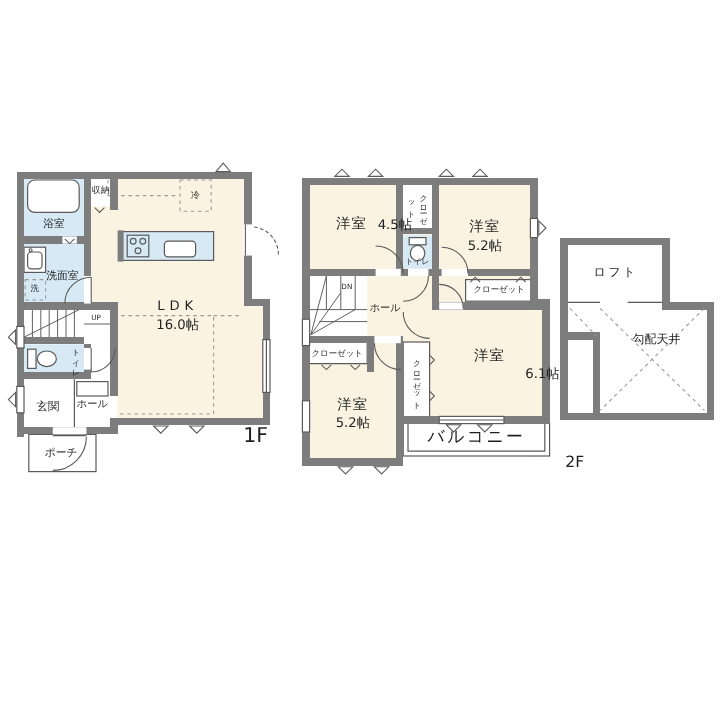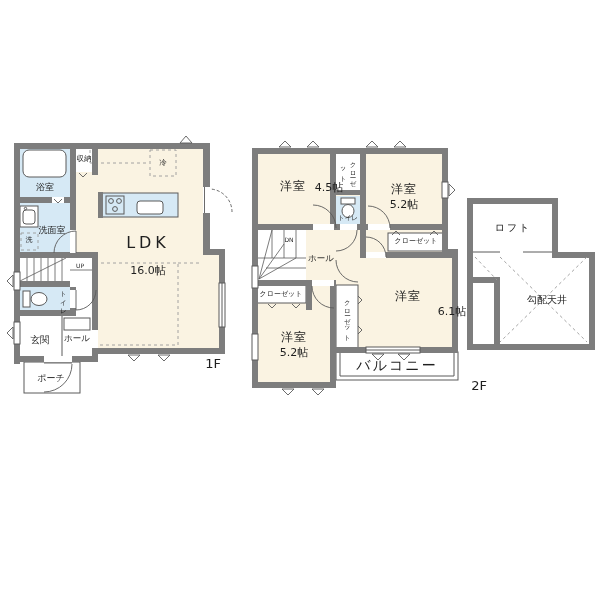--- a/index.html
+++ b/index.html
@@ -246,42 +246,42 @@
     <line class="dash" x1="587" y1="257" x2="500" y2="342"></line>
     <line class="dash" x1="475" y1="257" x2="497" y2="280"></line>
   </g>
 </svg>
 
 <div class="lb" style="left:45px;top:188px;font-size:9px;text-align:center;">浴室</div>
 <div class="lb" style="left:84px;top:159px;font-size:7.5px;">収納</div>
 <div class="lb" style="left:52px;top:231px;font-size:9px;">洗面室</div>
 <div class="lb" style="left:29px;top:241px;font-size:7px;">洗</div>
 <div class="lb" style="left:163px;top:163px;font-size:7.5px;">冷</div>
-<div class="lb" style="left:148px;top:243px;font-size:16px;letter-spacing:4px;">LDK</div>
+<div class="lb" style="left:148px;top:255px;font-size:11px;letter-spacing:4px;">LDK</div>
 <div class="lb" style="left:148px;top:271px;font-size:11px;">16.0帖</div>
 <div class="lb" style="left:80px;top:266px;font-size:6px;">UP</div>
 <div class="lb v" style="left:63px;top:299px;font-size:6.5px;">トイレ</div>
 <div class="lb" style="left:40px;top:340px;font-size:9.5px;">玄関</div>
 <div class="lb" style="left:77px;top:338px;font-size:8.5px;">ホール</div>
 <div class="lb" style="left:51px;top:379px;font-size:9px;">ポーチ</div>
-<div class="lb" style="left:213px;top:364px;font-size:13px;">1F</div>
+<div class="lb" style="left:213px;top:364px;font-size:17px;">1F</div>
 
 <div class="lb" style="left:293px;top:186px;font-size:12px;letter-spacing:1px;">洋室</div>
 <div class="lb" style="left:293px;top:188px;font-size:11px;margin-left:36px;">4.5帖</div>
 <div class="lb v wrap2" style="left:348px;top:171px;font-size:6.5px;">クローゼット</div>
 <div class="lb" style="left:348px;top:218px;font-size:6.5px;">トイレ</div>
 <div class="lb" style="left:404px;top:189px;font-size:12px;letter-spacing:1px;">洋室</div>
 <div class="lb" style="left:404px;top:205px;font-size:11px;">5.2帖</div>
 <div class="lb" style="left:416px;top:242px;font-size:7px;">クローゼット</div>
 <div class="lb" style="left:289px;top:240px;font-size:6px;">DN</div>
 <div class="lb" style="left:321px;top:258px;font-size:8.5px;">ホール</div>
 <div class="lb" style="left:281px;top:295px;font-size:7px;">クローゼット</div>
 <div class="lb v" style="left:347px;top:317px;font-size:6.5px;">クローゼット</div>
 <div class="lb" style="left:408px;top:296px;font-size:12px;letter-spacing:1px;">洋室</div>
 <div class="lb" style="left:408px;top:312px;font-size:11px;margin-left:44px;">6.1帖</div>
 <div class="lb" style="left:294px;top:337px;font-size:12px;letter-spacing:1px;">洋室</div>
 <div class="lb" style="left:294px;top:353px;font-size:11px;">5.2帖</div>
 <div class="lb" style="left:397px;top:365px;font-size:14px;letter-spacing:2px;">バルコニー</div>
 <div class="lb" style="left:479px;top:386px;font-size:13px;">2F</div>
 
 <div class="lb" style="left:513px;top:228px;font-size:10px;letter-spacing:2px;">ロフト</div>
-<div class="lb" style="left:547px;top:300px;font-size:10px;">勾配天井</div>
+<div class="lb" style="left:547px;top:284px;font-size:10px;">勾配天井</div>
 </div>
 
 </body></html>

